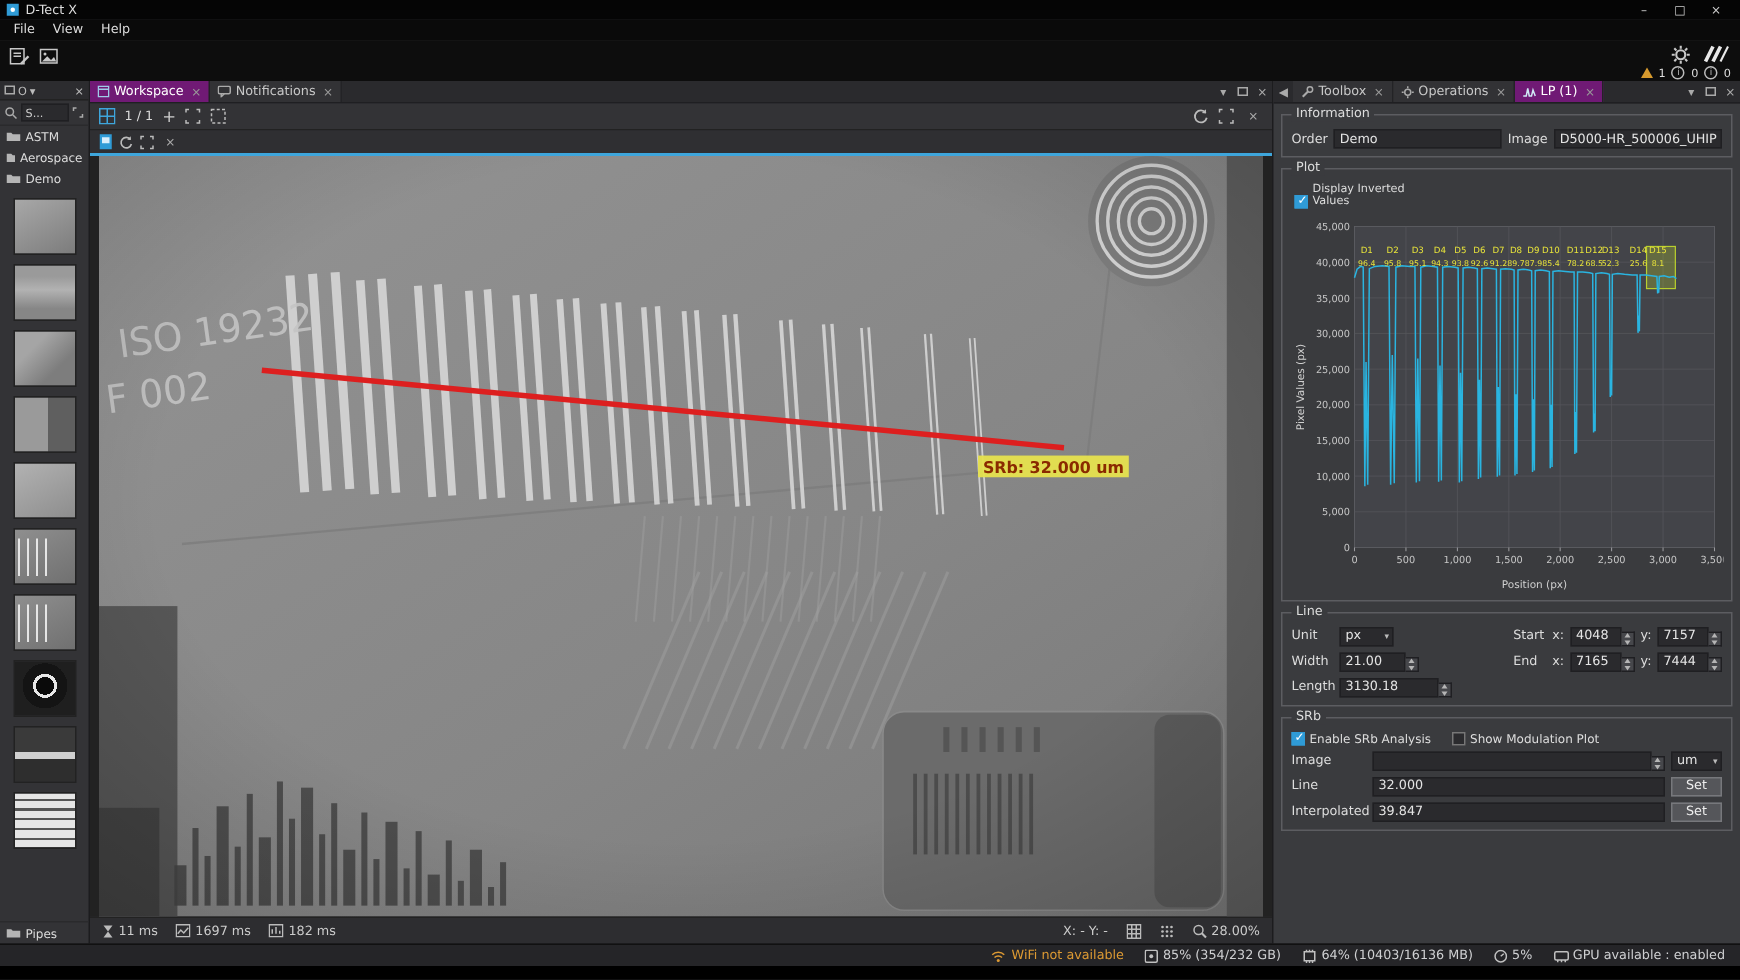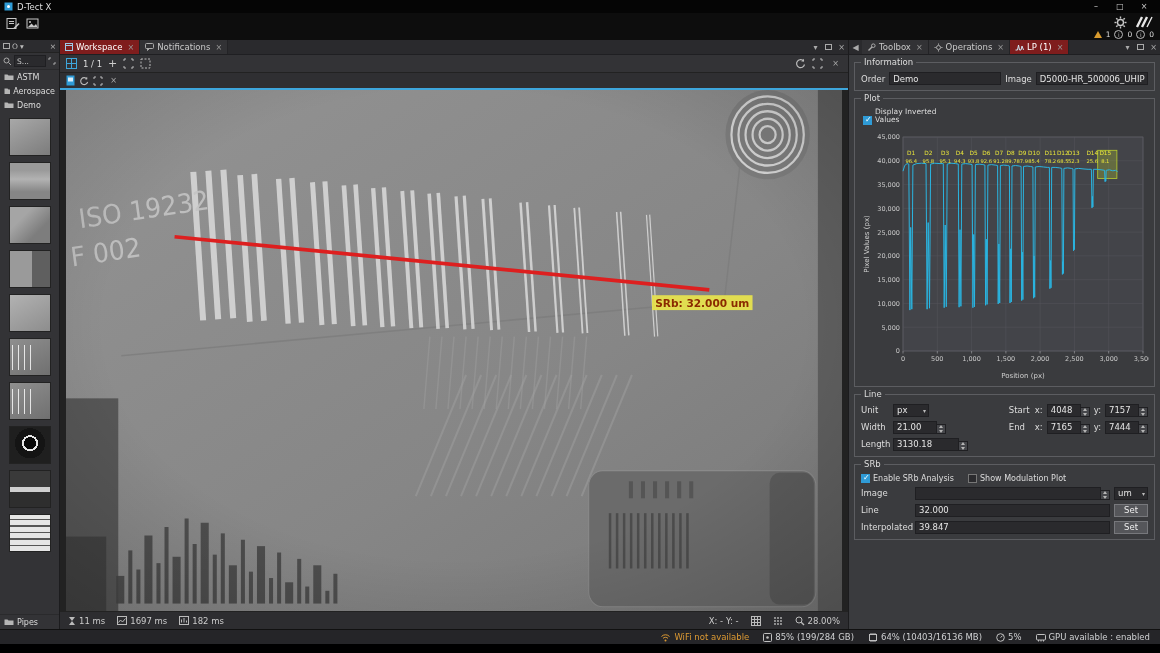--- a/index.html
+++ b/index.html
@@ -35,21 +35,21 @@
 .thumb.t4{background:linear-gradient(90deg,#9a9a9a 0 55%,#5f5f5f 55%)}
 .thumb.t5{background:linear-gradient(150deg,#b2b2b2,#8d8d8d)}
 .thumb.t6,.thumb.t7{background-image:repeating-linear-gradient(90deg,rgba(255,255,255,.8) 0 1.5px,transparent 1.5px 6px),linear-gradient(150deg,#8f8f8f,#707070);background-size:60% 70%,100% 100%;background-repeat:no-repeat,no-repeat;background-position:2px 6px,0 0}
 .thumb.t8{background:radial-gradient(circle at 50% 45%,#0a0a0a 0 6px,#e8e8e8 6px 8px,#141414 8px 15px,#1f1f1f 15px)}
 .thumb.t9{background:linear-gradient(#3a3a3a 0 45%,#d0d0d0 45% 58%,#2e2e2e 58%)}
 .thumb.t10{background:repeating-linear-gradient(0deg,#e5e5e5 0 5px,#555 5px 6.5px)}
 .lp-bottom{height:15px;display:flex;align-items:center;gap:3px;padding:0 4px;font-size:8px;color:#ddd;border-top:1px solid #2a2a2c}
 
 .tabbar{height:15px;background:#2a2a2d;display:flex;align-items:stretch;border-bottom:1px solid #1f1f22;flex:0 0 auto}
 .tab{display:flex;align-items:center;gap:3px;padding:0 5px;background:#323235;border-right:1px solid #232326;color:#c8c8c8;font-size:8.5px}
-.tab.active{background:#7f1d1d;color:#fff}
+.tab.active{background:#701a75;color:#fff}
 .tab .close{color:#999;font-size:8px;margin-left:2px}
 .tabbar .spacer{flex:1}
 .bar-icon{width:13px;display:flex;align-items:center;justify-content:center;color:#aaa;font-size:8px}
 .box-glyph{width:7px;height:6px;border:1px solid #aaa;display:inline-block}
 
 .center-panel{flex:1;display:flex;flex-direction:column;min-width:0;background:#2d2d30}
 .center-toolbar{height:18px;background:#333336;border-bottom:1px solid #222;display:flex;align-items:center;gap:6px;padding:0 6px;flex:0 0 auto}
 .center-toolbar .page{font-size:8.5px;color:#ddd}
 .center-toolbar .plus{font-size:11px;color:#ccc}
 .image-titlebar{height:15px;background:#2f2f32;display:flex;align-items:center;gap:4px;padding:0 6px;flex:0 0 auto}
@@ -101,20 +101,25 @@
         <circle cx="4.5" cy="4.5" r="1.5" fill="#fff"></circle>
       </svg>
     <span class="title">D-Tect X</span>
     <div class="win-controls">
       <span class="win-btn">–</span>
       <span class="win-btn">□</span>
       <span class="win-btn">×</span>
     </div>
   </div>
 
+  <div class="menubar">
+    <span class="menu-item">File</span>
+    <span class="menu-item">View</span>
+    <span class="menu-item">Help</span>
+  </div>
 
   <div class="toolbar">
     <div class="tool-icons">
       <svg class="ic" width="14" height="13">
           <rect x="1" y="1.5" width="9" height="10" fill="none" stroke="#c8c8c8"></rect>
           <line x1="3" y1="4.5" x2="8" y2="4.5" stroke="#c8c8c8"></line>
           <line x1="3" y1="6.5" x2="8" y2="6.5" stroke="#c8c8c8"></line>
           <line x1="8" y1="11.5" x2="13" y2="6.5" stroke="#c8c8c8" stroke-width="1.6"></line>
         </svg>
       <svg class="ic" width="14" height="13">
@@ -751,21 +756,21 @@
           <path d="M3 5.4 A3.4 3.4 0 0 1 8 5.4" stroke="#dd9a33" fill="none"></path>
           <circle cx="5.5" cy="7.4" r="1" fill="#dd9a33"></circle>
         </svg>
       <span>WiFi not available</span>
     </div>
     <div class="sb-item">
       <svg class="ic" width="9" height="9">
           <rect x="0.5" y="0.5" width="8" height="8" rx="1" fill="none" stroke="#c0c0c0"></rect>
           <circle cx="4.5" cy="4.5" r="1.3" fill="#c0c0c0"></circle>
         </svg>
-      <span>85% (199/284 GB)</span>
+      <span>85% (354/232 GB)</span>
     </div>
     <div class="sb-item">
       <svg class="ic" width="10" height="9">
           <rect x="1.5" y="1.5" width="7" height="6" fill="none" stroke="#c0c0c0"></rect>
           <g stroke="#c0c0c0">
             <line x1="3" y1="0" x2="3" y2="1.5"></line>
             <line x1="5" y1="0" x2="5" y2="1.5"></line>
             <line x1="7" y1="0" x2="7" y2="1.5"></line>
             <line x1="3" y1="7.5" x2="3" y2="9"></line>
             <line x1="5" y1="7.5" x2="5" y2="9"></line>

